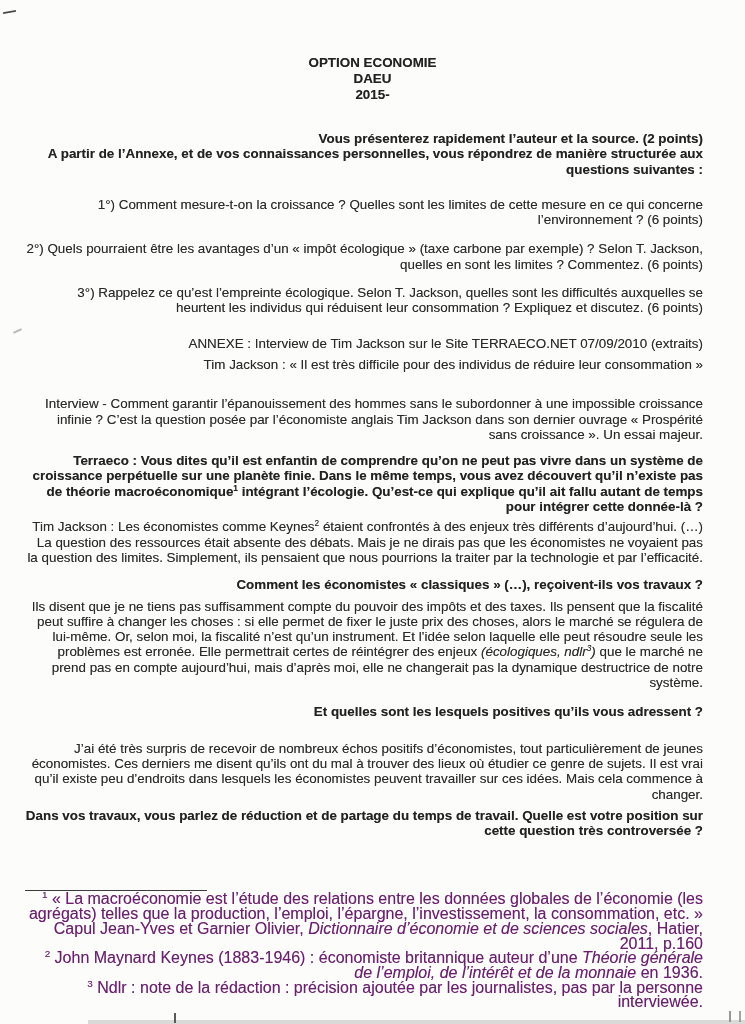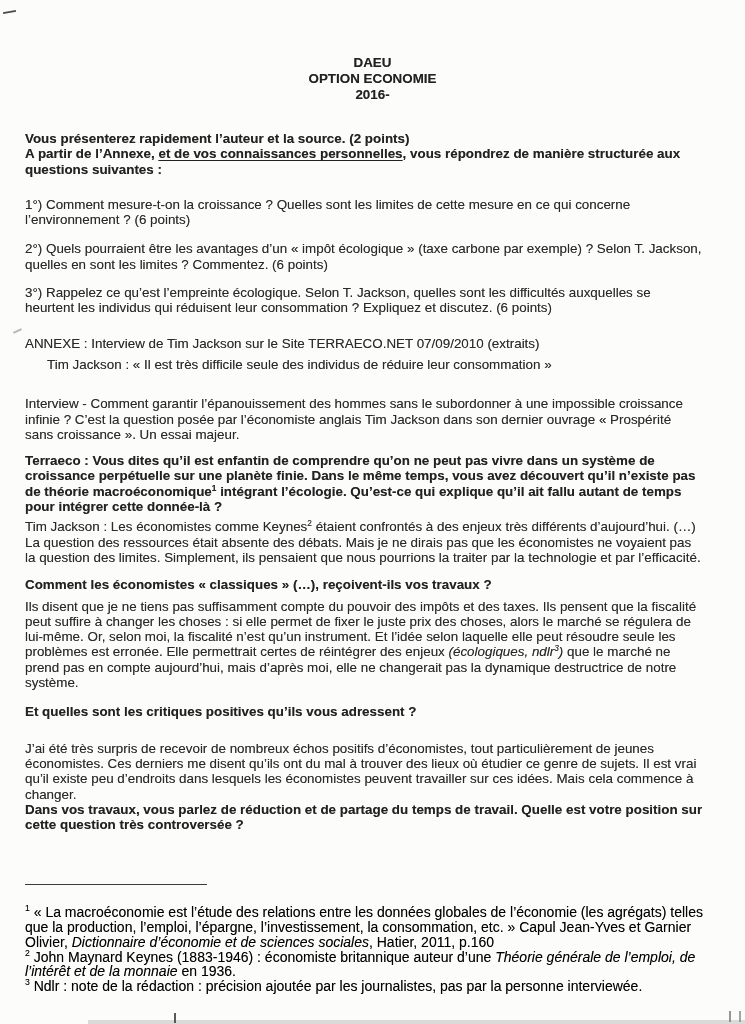--- a/index.html
+++ b/index.html
@@ -18,105 +18,106 @@
   .header {
     margin-top: 55px;
     text-align: center;
     font-weight: bold;
     color: #222;
     line-height: 16px;
   }
   .content {
     padding-left: 25px;
     padding-right: 42px;
+    text-align: right;
   }
   .bold { font-weight: bold; color: #222; }
-  .ul { text-decoration: underline; text-underline-offset: 2px; }
+  .ul { text-underline-offset: 2px; }
   p { margin: 0; }
   sup { font-size: 0.62em; vertical-align: super; line-height: 0; }
   i, .it { font-style: italic; }
 
   .instructions   { margin-top: 28px; }
   .q1             { margin-top: 20px; }
   .q2             { margin-top: 14px; }
   .q3             { margin-top: 13px; }
   .annexe         { margin-top: 20px; }
   .annexe-quote   { margin-top: 6px; padding-left: 22px; }
   .interview-lead { margin-top: 24px; }
   .terraeco-q1    { margin-top: 11px; }
   .jackson-a1     { margin-top: 5px; }
   .qbold2         { margin-top: 12px; }
   .a2             { margin-top: 6px; }
   .qbold3         { margin-top: 14px; }
   .a3             { margin-top: 21px; }
-  .qbold4         { }
+  .qbold4         { margin-top: 6px; }
 
   .fn-rule {
     margin-top: 52px;
     width: 182px;
     border: none;
     border-top: 1.5px solid #3c3c3c;
     height: 0;
   }
   .footnotes {
-    margin-top: 20px;
-    font-size: 14px;
+    margin-top: 1px;
+    font-size: 16px;
     line-height: 14.7px;
-    color: #000000;
+    color: #701a75;
   }
 
   
   .art { position: absolute; }
   .art-dash-top-left { left: 3px; top: 11px; width: 13px; height: 2px; background: #4a4a4a; transform: rotate(-10deg); }
   .art-dash-mid-left { left: 13px; top: 330px; width: 9px; height: 2px; background: #9a9a9a; transform: rotate(-25deg); opacity: .7; }
   .art-bottom-band { left: 88px; right: 0; bottom: 0; height: 4px; background: #bdbdbd; opacity: .55; }
   .art-bottom-tick { left: 174px; bottom: 1px; width: 2px; height: 10px; background: #5a5a5a; }
   .art-bottom-right { right: 4px; bottom: 2px; width: 8px; height: 11px; border-left: 2px solid #7e7e7e; border-right: 2px solid #8d8d8d; opacity: .8; }
 </style>
 </head>
 <body>
 
 <div class="page">
 
   <div class="art art-dash-top-left"></div>
   <div class="art art-dash-mid-left"></div>
 
   <div class="header">
+    <div>OPTION ECONOMIE</div>
     <div>DAEU</div>
-    <div>OPTION ECONOMIE</div>
-    <div>2016-</div>
+    <div>2015-</div>
   </div>
 
   <div class="content">
 
     <div class="instructions bold">
       <p>Vous présenterez rapidement l’auteur et la source. (2 points)</p>
       <p><span>A partir de l’Annexe, </span><span class="ul">et de vos connaissances personnelles</span><span>, vous répondrez de manière structurée aux questions suivantes :</span></p>
     </div>
 
     <p class="q1">1°) Comment mesure-t-on la croissance ? Quelles sont les limites de cette mesure en ce qui concerne l’environnement ? (6 points)</p>
     <p class="q2">2°) Quels pourraient être les avantages d’un « impôt écologique » (taxe carbone par exemple) ? Selon T. Jackson, quelles en sont les limites ? Commentez. (6 points)</p>
     <p class="q3">3°) Rappelez ce qu’est l’empreinte écologique. Selon T. Jackson, quelles sont les difficultés auxquelles se heurtent les individus qui réduisent leur consommation ? Expliquez et discutez. (6 points)</p>
 
     <div class="annexe">
       <p>ANNEXE : Interview de Tim Jackson sur le Site TERRAECO.NET  07/09/2010 (extraits)</p>
-      <p class="annexe-quote">Tim Jackson : « Il est très difficile seule des individus de réduire leur consommation »</p>
+      <p class="annexe-quote">Tim Jackson : « Il est très difficile pour des individus de réduire leur consommation »</p>
     </div>
 
     <p class="interview-lead">Interview - Comment garantir l’épanouissement des hommes sans le subordonner à une impossible croissance infinie ? C’est la question posée par l’économiste anglais Tim Jackson dans son dernier ouvrage « Prospérité sans croissance ». Un essai majeur.</p>
 
     <p class="terraeco-q1 bold"><span>Terraeco : Vous dites qu’il est enfantin de comprendre qu’on ne peut pas vivre dans un système de croissance perpétuelle sur une planète finie. Dans le même temps, vous avez découvert qu’il n’existe pas de théorie macroéconomique</span><sup>1</sup><span> intégrant l’écologie. Qu’est-ce qui explique qu’il ait fallu autant de temps pour intégrer cette donnée-là ?</span></p>
 
     <p class="jackson-a1"><span>Tim Jackson : Les économistes comme Keynes</span><sup>2</sup><span> étaient confrontés à des enjeux très différents d’aujourd’hui. (…) La question des ressources était absente des débats. Mais je ne dirais pas que les économistes ne voyaient pas la question des limites. Simplement, ils pensaient que nous pourrions la traiter par la technologie et par l’efficacité.</span></p>
 
     <p class="qbold2 bold">Comment les économistes « classiques » (…), reçoivent-ils vos travaux ?</p>
 
     <p class="a2"><span>Ils disent que je ne tiens pas suffisamment compte du pouvoir des impôts et des taxes. Ils pensent que la fiscalité peut suffire à changer les choses : si elle permet de fixer le juste prix des choses, alors le marché se régulera de lui-même. Or, selon moi, la fiscalité n’est qu’un instrument. Et l’idée selon laquelle elle peut résoudre seule les problèmes est erronée. Elle permettrait certes de réintégrer des enjeux </span><i><span>(écologiques, ndlr</span><sup>3</sup><span>)</span></i><span> que le marché ne prend pas en compte aujourd’hui, mais d’après moi, elle ne changerait pas la dynamique destructrice de notre système.</span></p>
 
-    <p class="qbold3 bold">Et quelles sont les critiques positives qu’ils vous adressent ?</p>
+    <p class="qbold3 bold">Et quelles sont les lesquels positives qu’ils vous adressent ?</p>
 
     <p class="a3">J’ai été très surpris de recevoir de nombreux échos positifs d’économistes, tout particulièrement de jeunes économistes. Ces derniers me disent qu’ils ont du mal à trouver des lieux où étudier ce genre de sujets. Il est vrai qu’il existe peu d’endroits dans lesquels les économistes peuvent travailler sur ces idées. Mais cela commence à changer.</p>
 
     <p class="qbold4 bold">Dans vos travaux, vous parlez de réduction et de partage du temps de travail. Quelle est votre position sur cette question très controversée ?</p>
 
     <div class="fn-rule"></div>
 
     <div class="footnotes">
       <p><sup>1</sup><span> « La macroéconomie est l’étude des relations entre les données globales de l’économie (les agrégats) telles que la production, l’emploi, l’épargne, l’investissement, la consommation, etc. » Capul Jean-Yves et Garnier Olivier, </span><i>Dictionnaire d’économie et de sciences sociales</i><span>, Hatier, 2011, p.160</span></p>
       <p><sup>2</sup><span> John Maynard Keynes (1883-1946) : économiste britannique auteur d’une </span><i>Théorie générale de l’emploi, de l’intérêt et de la monnaie</i><span> en 1936.</span></p>

